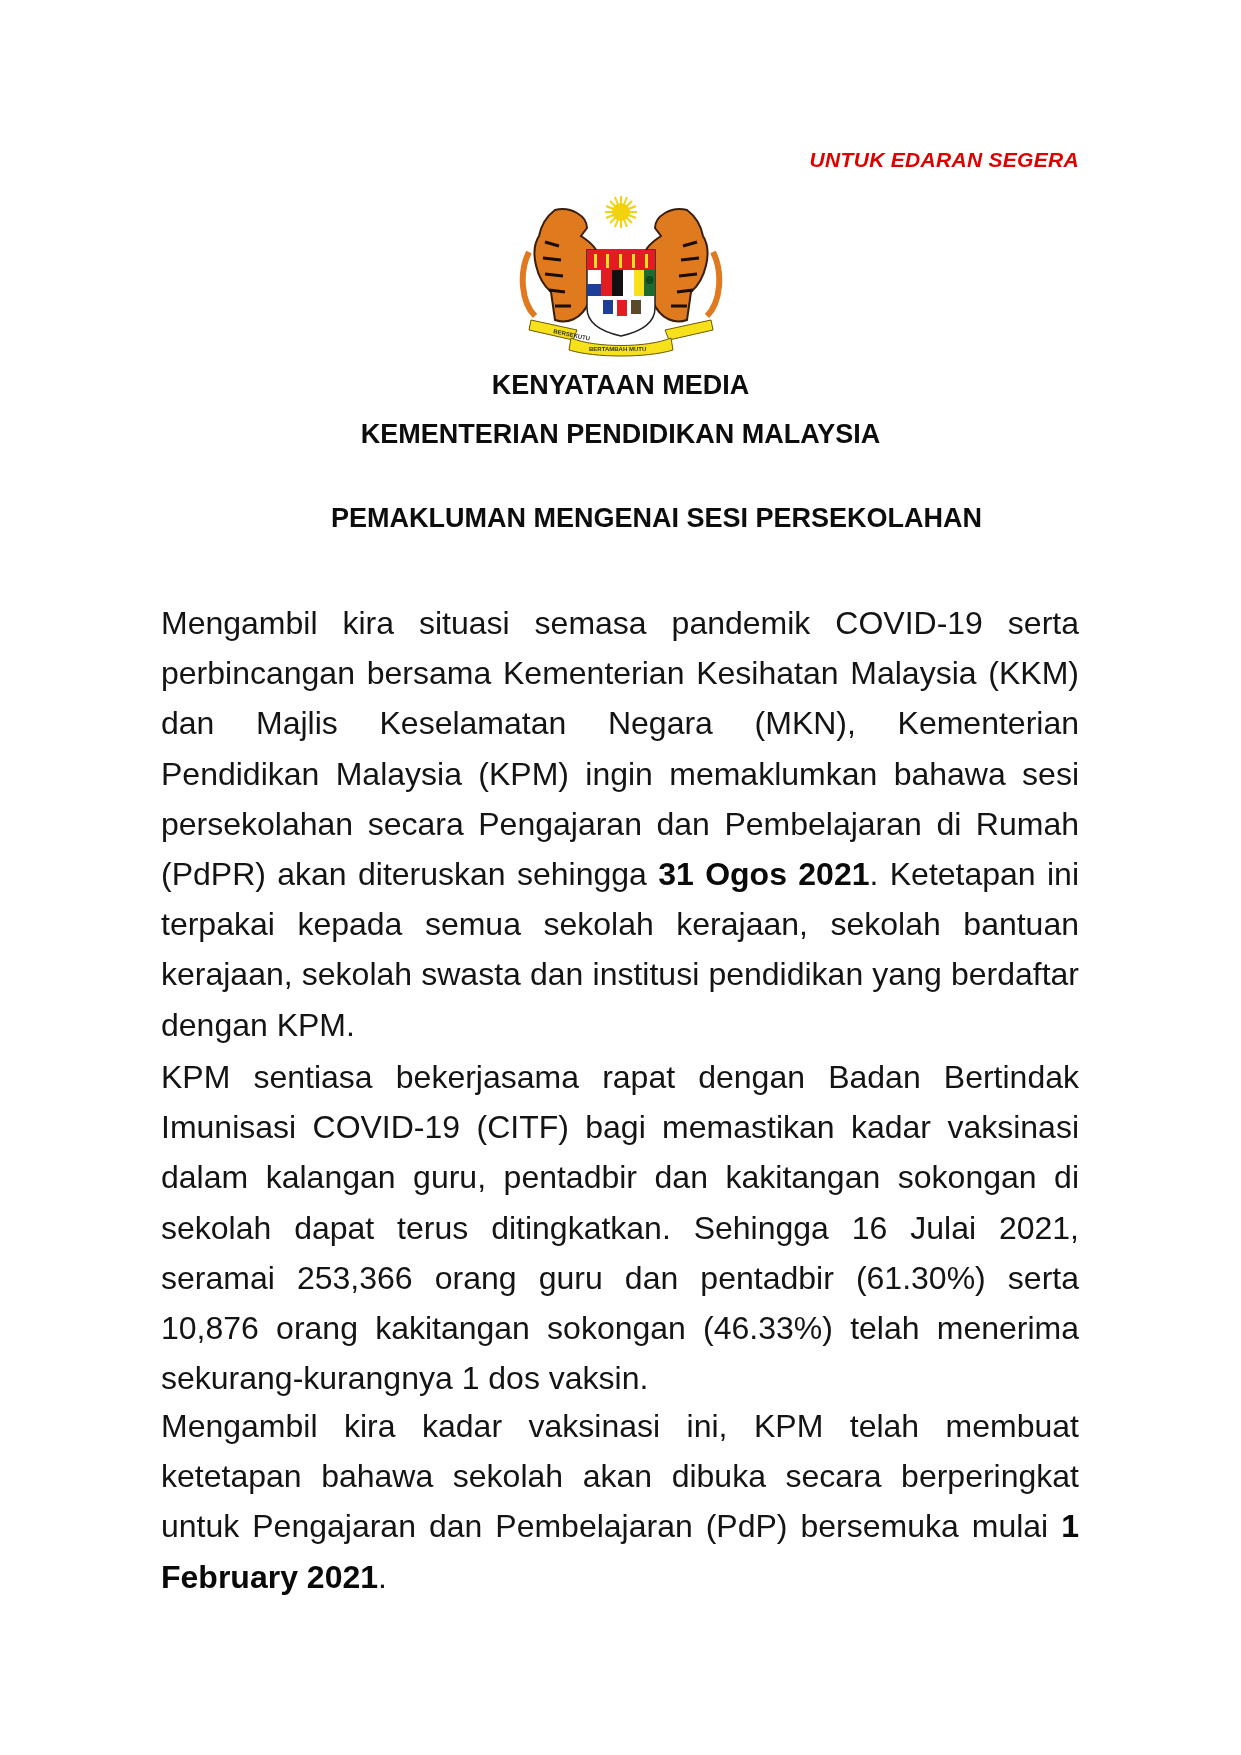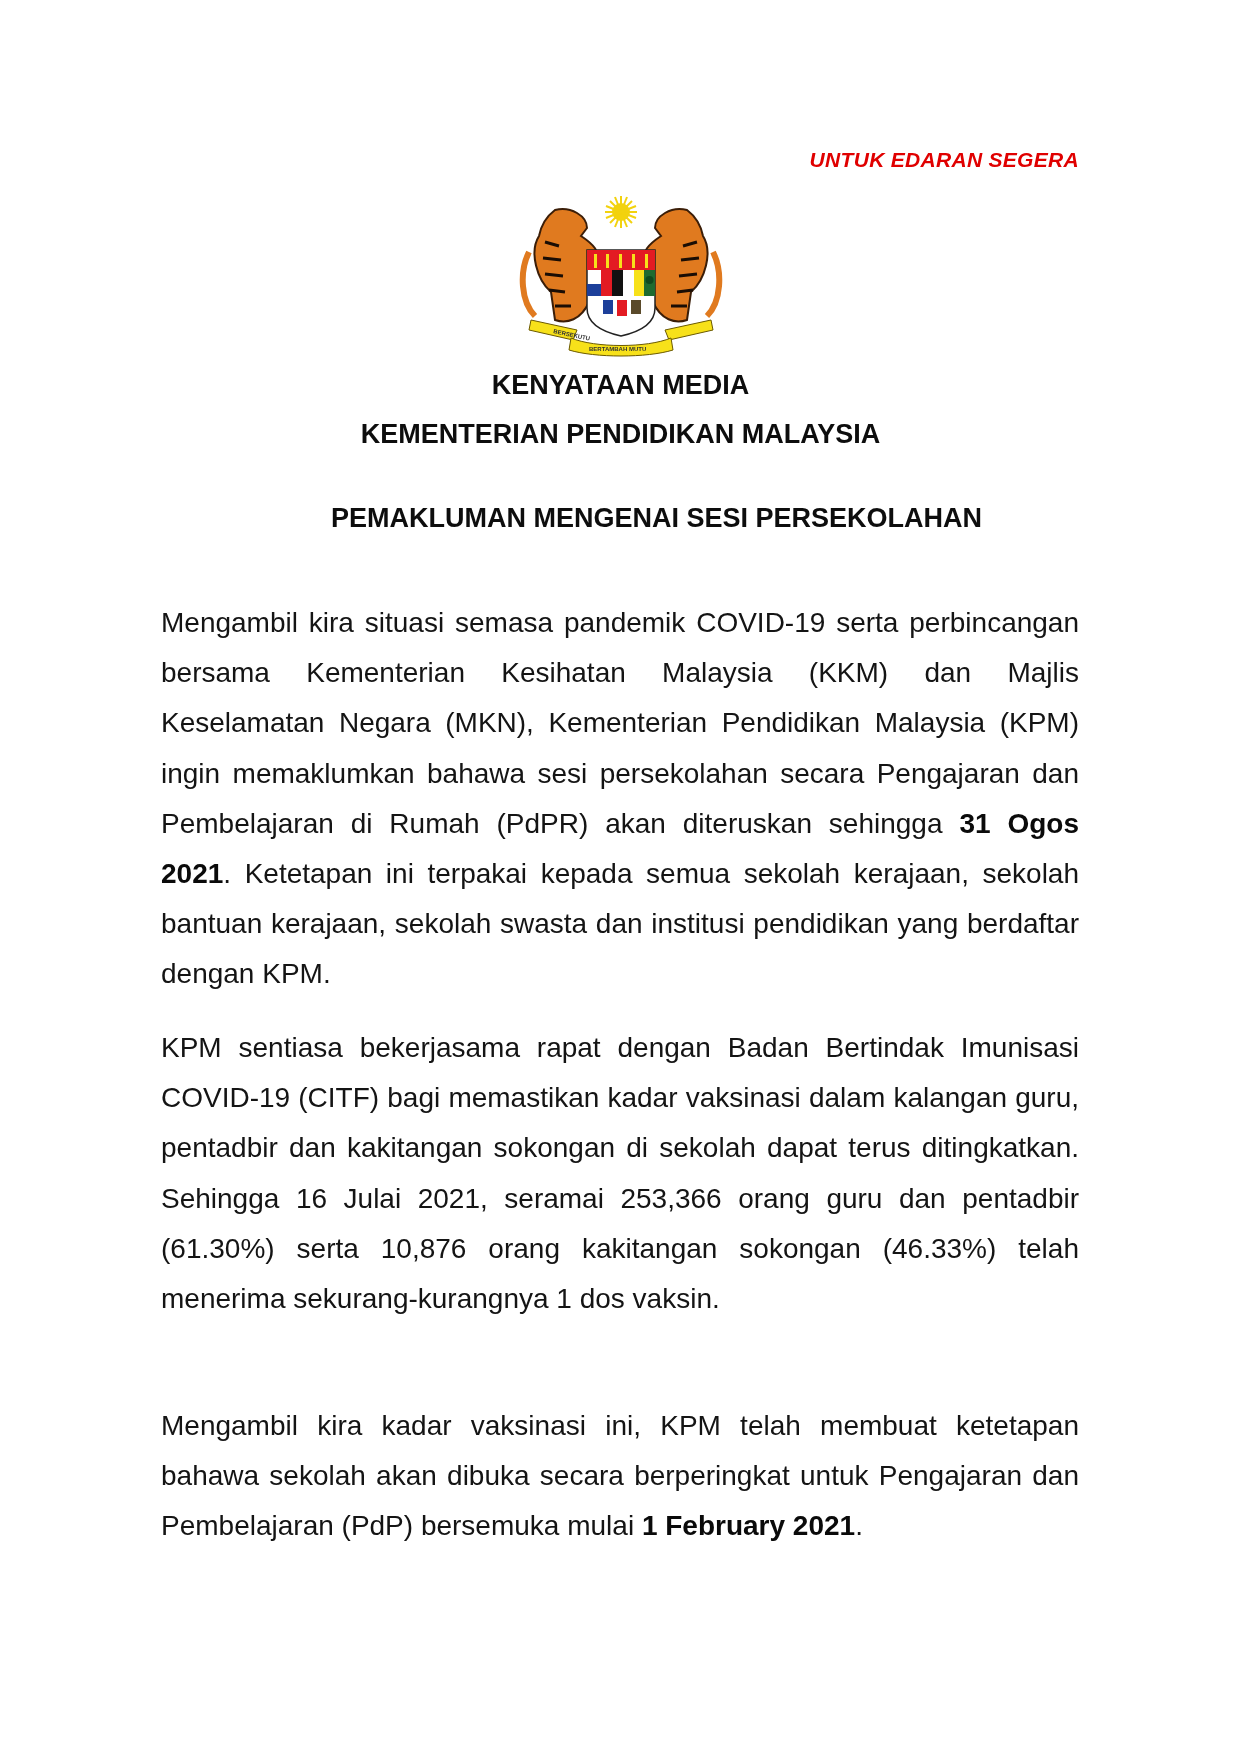--- a/index.html
+++ b/index.html
@@ -8,24 +8,24 @@
     .banner { position: absolute; top: 148px; right: 162px; margin: 0;
               font-size: 21px; font-weight: bold; font-style: italic;
               color: #e00000; letter-spacing: 0.3px; }
     .crest { position: absolute; top: 192px; left: 515px; width: 212px; height: 170px; }
     .heading { position: absolute; left: 0; width: 1241px; text-align: center; margin: 0;
                font-size: 27px; font-weight: bold; color: #0d0d0d; }
     .h1 { top: 370px; }
     .h2 { top: 419px; text-align: center; }
     .h3 { top: 503px; padding-left: 36px; }
     .body-text { position: absolute; left: 161px; width: 918px; margin: 0;
-                 font-size: 28px; line-height: 50.2px; text-align: justify;
+                 font-size: 32px; line-height: 50.2px; text-align: justify;
                  color: #141414; }
     .p1 { top: 598px; }
-    .p2 { top: 1023px; }
+    .p2 { top: 1052px; }
     .p3 { top: 1401px; }
     .p3 { text-align-last: left; }
     b { font-weight: bold; color: #0a0a0a; }
   </style>
 </head>
 <body>
 
 <p class="banner">UNTUK EDARAN SEGERA</p>
 
 <svg class="crest" viewBox="0 0 212 170" xmlns="http://www.w3.org/2000/svg">

